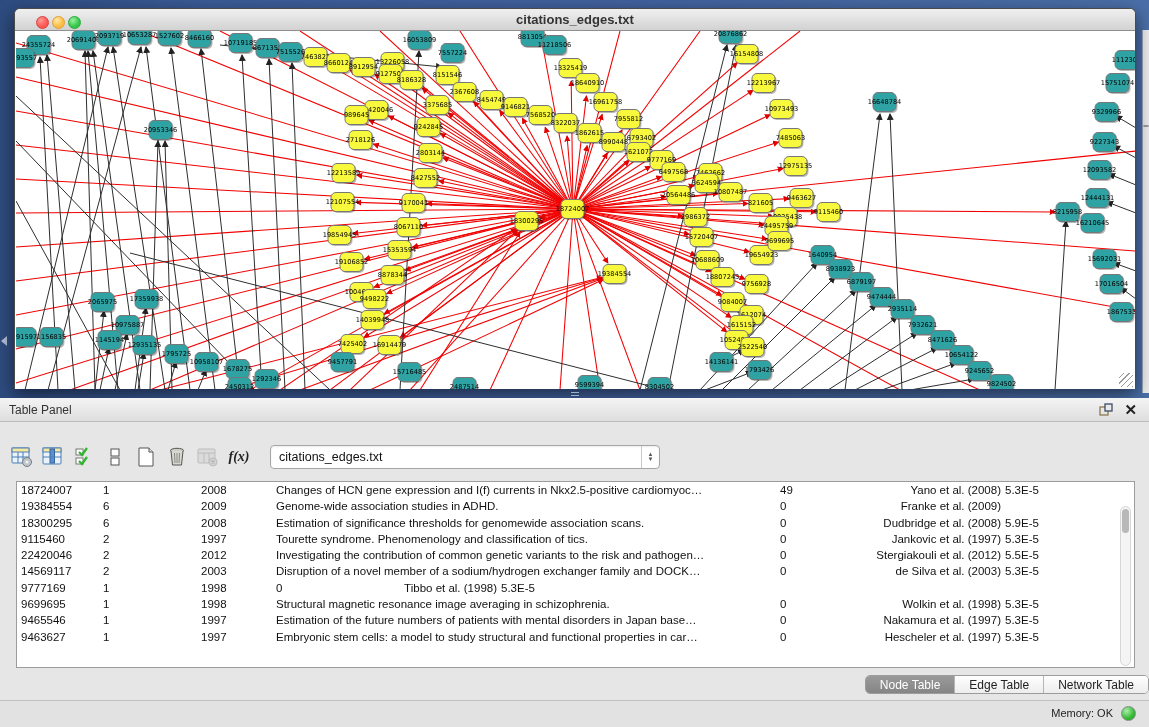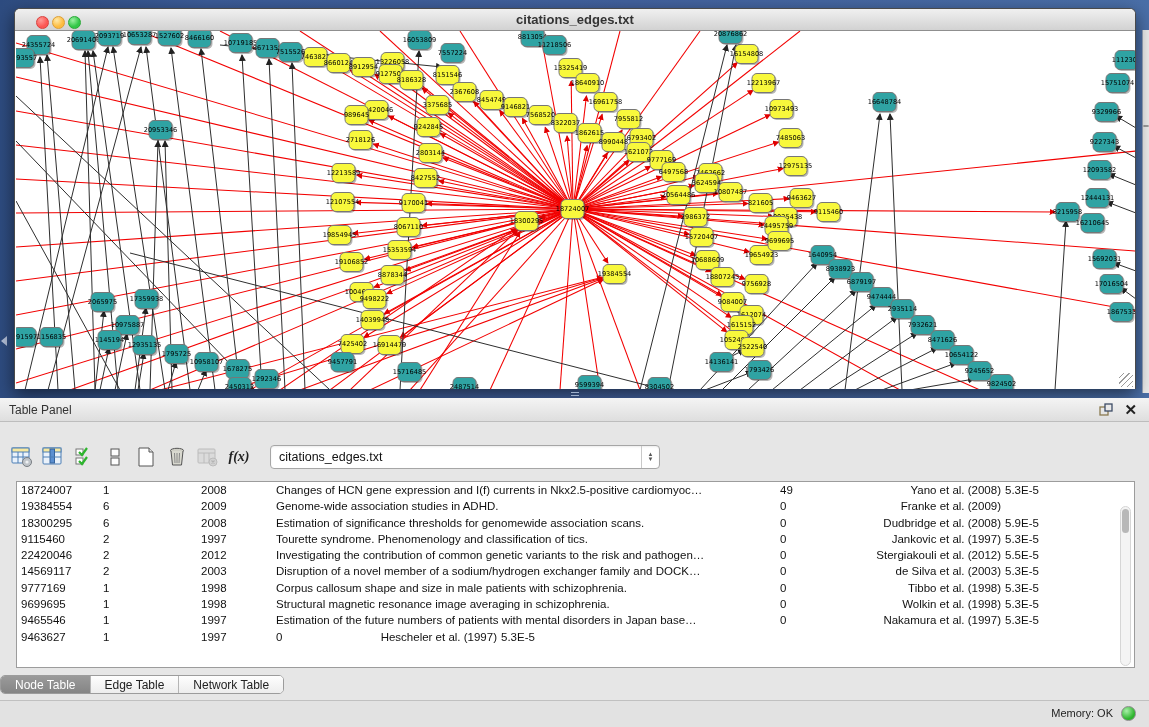--- a/index.html
+++ b/index.html
@@ -64,21 +64,21 @@
   .sortglyph { color:#3a6c8e; font-size:10px; margin-right:2px; }
   .tbody .tr { display:flex; height:16.3px; cursor:default; }
   .td { font-size:11.5px; color:#111; line-height:16.3px; white-space:nowrap; overflow:hidden;
         padding-left:4px; flex:none; }
   .td.center { text-align:right; padding-left:0; }
   .vscroll { position:absolute; right:3px; top:24px; width:11px; height:160px;
              background:#f4f4f4; border:1px solid #d6d6d6; border-radius:6px; }
   .vthumb { position:absolute; left:1px; top:2px; width:7px; height:24px; background:#b8b8b8;
             border-radius:4px; cursor:pointer; }
 
-  .tabs { position:absolute; left:0; right:0; top:277px; display:flex; justify-content:flex-start; }
+  .tabs { position:absolute; left:0; right:0; top:277px; display:flex; justify-content:flex-end; }
   .seg { display:flex; border:1px solid #9c9c9c; border-radius:5px; overflow:hidden;
          background:#fdfdfd; height:19px; }
   .seg .tab { font-size:12px; line-height:18px; padding:0 14px; color:#222; cursor:pointer;
               border-right:1px solid #b5b5b5; background:linear-gradient(#fefefe,#ededed); }
   .seg .tab:last-child { border-right:none; }
   .seg .tab.sel { background:linear-gradient(#9a9a9a,#858585); color:#fff; }
 
   .statusbar { position:absolute; left:0; top:302px; width:1149px; height:27px;
                border-top:1px solid #c0c0c0; background:#e2e2e2; }
   .mem { position:absolute; right:36px; top:6px; font-size:11px; color:#222; }
@@ -1069,21 +1069,20 @@
           <div class="td" style="width: 75px;">2003</div>
           <div class="td" style="width: 504px;">Disruption of a novel member of a sodium/hydrogen exchanger family and DOCK…</div>
           <div class="td" style="width: 68px;">0</div>
           <div class="td center" style="width: 157px;">de Silva et al. (2003)</div>
           <div class="td" style="width: 90px;">5.3E-5</div>
         </div>
         <div class="tr">
           <div class="td" style="width: 82px;">9777169</div>
           <div class="td" style="width: 98px;">1</div>
           <div class="td" style="width: 75px;">1998</div>
-          <div class="td" style="width: 504px;">Corpus callosum shape and size in male patients with schizophrenia.</div>
           <div class="td" style="width: 68px;">0</div>
           <div class="td center" style="width: 157px;">Tibbo et al. (1998)</div>
           <div class="td" style="width: 90px;">5.3E-5</div>
         </div>
         <div class="tr">
           <div class="td" style="width: 82px;">9699695</div>
           <div class="td" style="width: 98px;">1</div>
           <div class="td" style="width: 75px;">1998</div>
           <div class="td" style="width: 504px;">Structural magnetic resonance image averaging in schizophrenia.</div>
           <div class="td" style="width: 68px;">0</div>
@@ -1096,20 +1095,21 @@
           <div class="td" style="width: 75px;">1997</div>
           <div class="td" style="width: 504px;">Estimation of the future numbers of patients with mental disorders in Japan base…</div>
           <div class="td" style="width: 68px;">0</div>
           <div class="td center" style="width: 157px;">Nakamura et al. (1997)</div>
           <div class="td" style="width: 90px;">5.3E-5</div>
         </div>
         <div class="tr">
           <div class="td" style="width: 82px;">9463627</div>
           <div class="td" style="width: 98px;">1</div>
           <div class="td" style="width: 75px;">1997</div>
+          <div class="td" style="width: 504px;">Embryonic stem cells: a model to study structural and functional properties in car…</div>
           <div class="td" style="width: 68px;">0</div>
           <div class="td center" style="width: 157px;">Hescheler et al. (1997)</div>
           <div class="td" style="width: 90px;">5.3E-5</div>
         </div>
       </div>
     <div class="vscroll">
       <div class="vthumb"></div>
     </div>
   </div>
 

